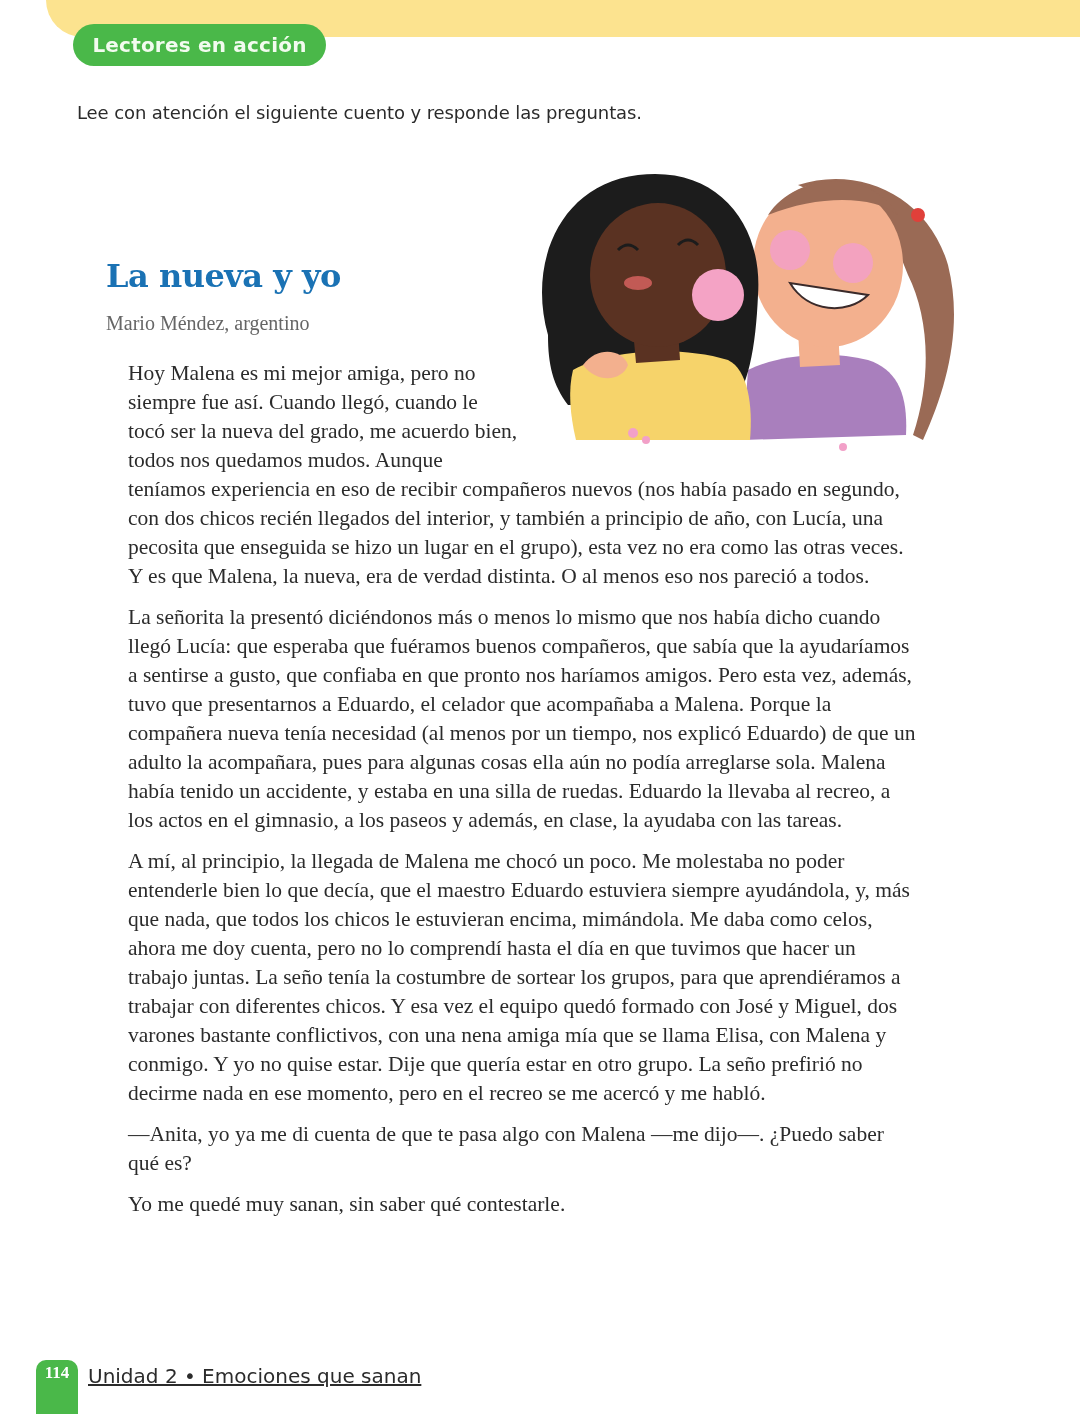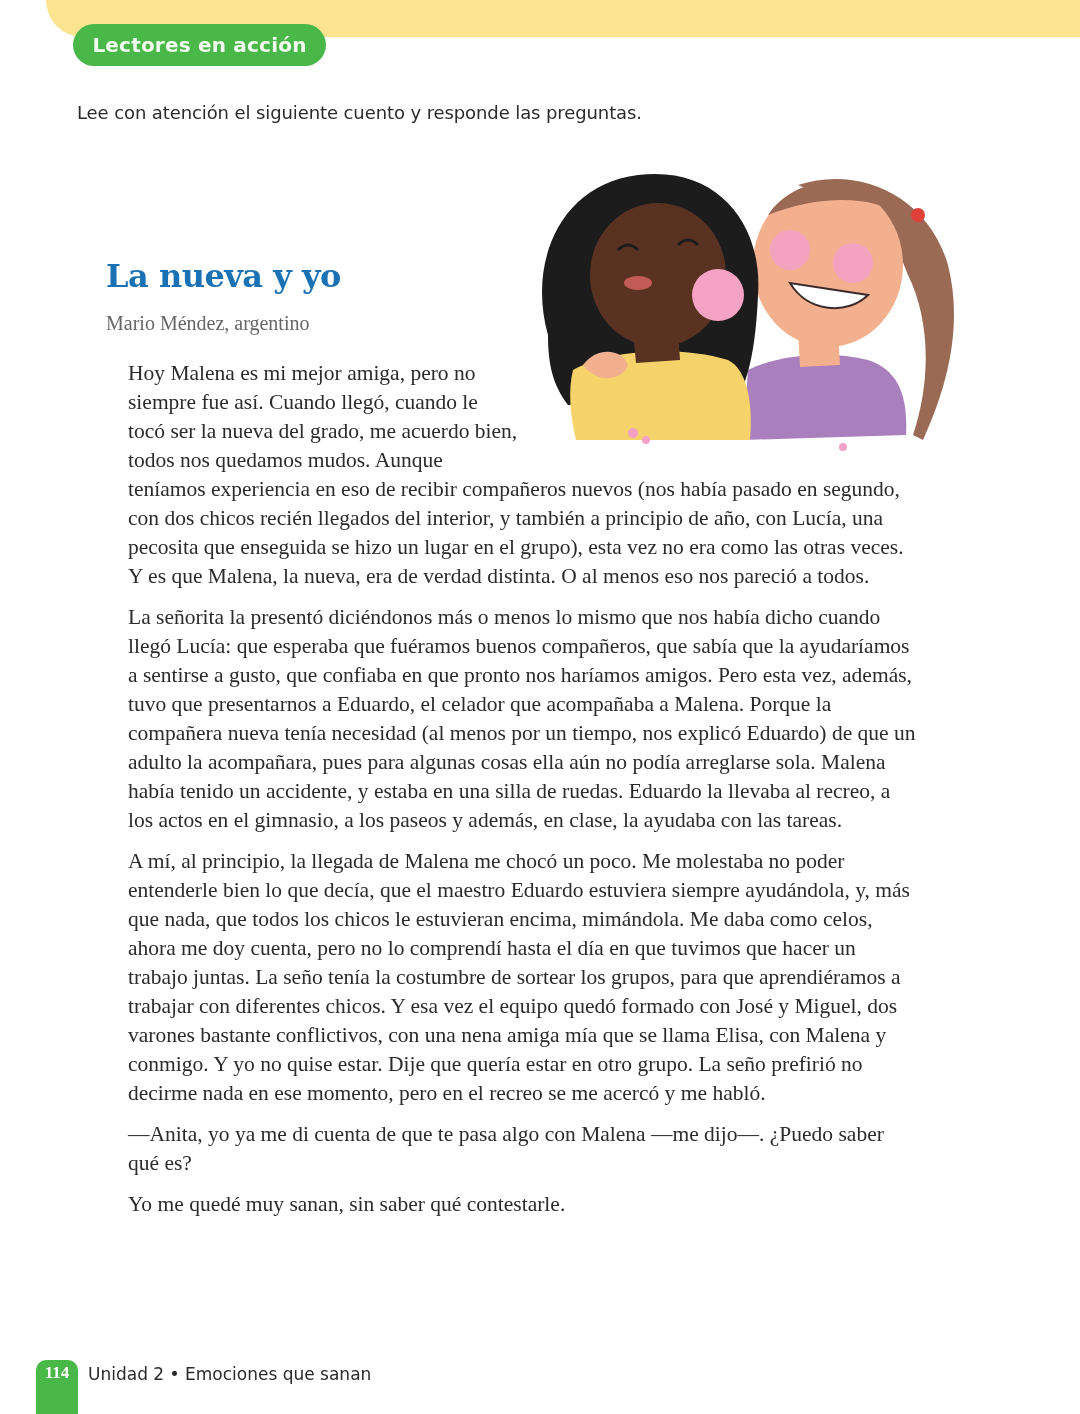--- a/index.html
+++ b/index.html
@@ -111,23 +111,24 @@
       text-align: center;
       color: #ffffff;
       font-weight: bold;
       font-size: 17px;
       font-family: Liberation Serif, serif;
     }
     .unit-label {
       position: absolute;
       left: 88px;
       top: 1364px;
-      font-size: 17px;
+      font-size: 20px;
       color: #2b2b2b;
       font-family: "DejaVu Sans", sans-serif;
+      text-decoration: underline;
     }
   </style>
 </head>
 <body>
 
 <div class="top-band"></div>
 <div class="section-badge">Lectores en acción</div>
 
 <div class="instruction">Lee con atención el siguiente cuento y responde las preguntas.</div>
 

